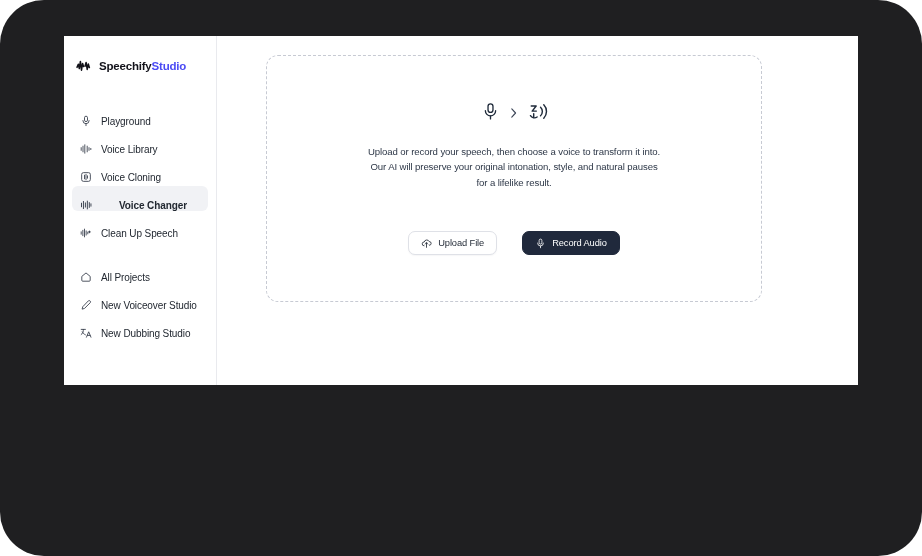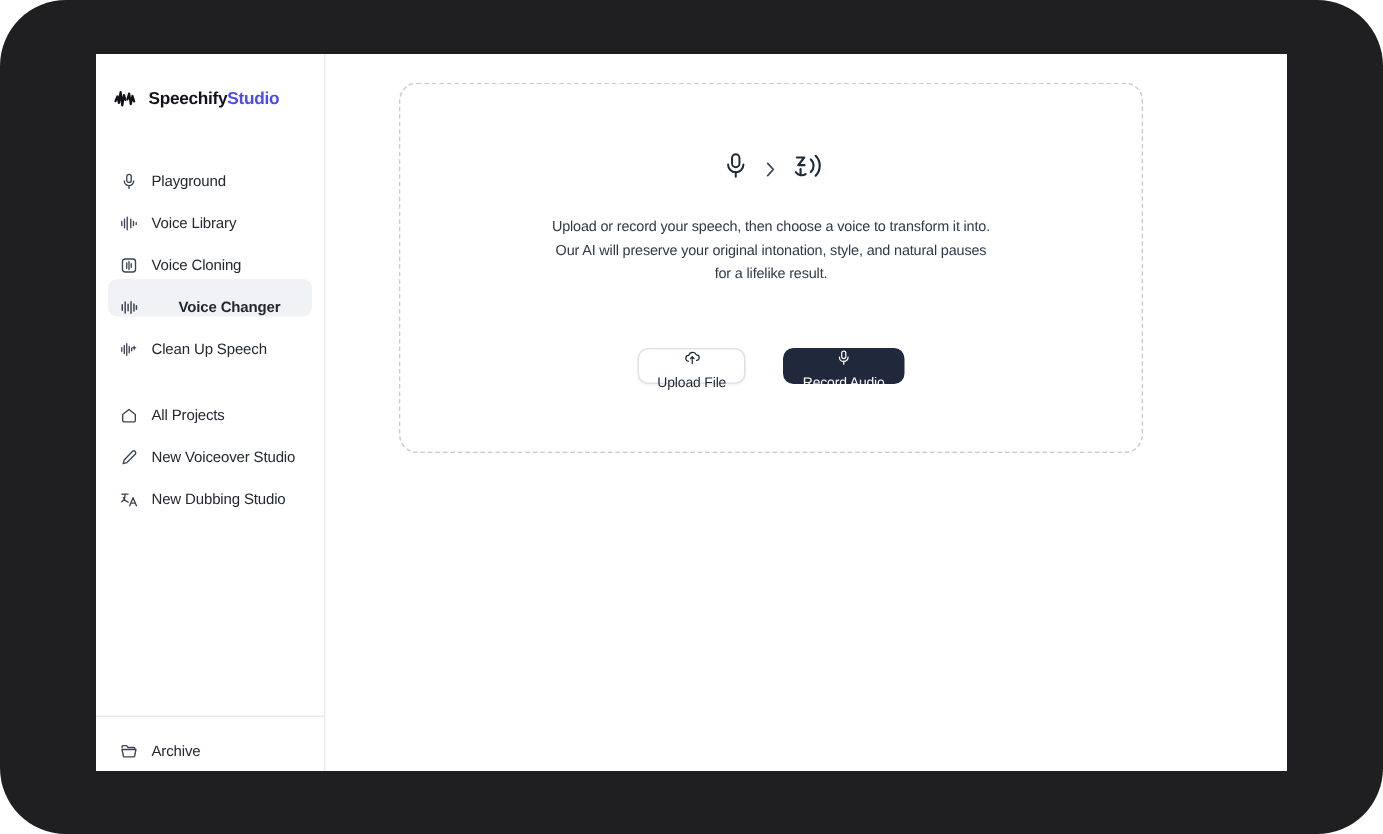--- a/index.html
+++ b/index.html
@@ -18,21 +18,21 @@
     left: 0; top: 0;
     width: 922px; height: 556px;
     background: #1f1f21;
     border-radius: 44px;
   }
 
   
   .app {
     position: absolute;
     left: 64px; top: 36px;
-    width: 794px; height: 478px;
+    width: 794px; height: 349px;
     background: #ffffff;
     display: flex;
     overflow: hidden;
   }
 
   
   .sidebar {
     width: 153px;
     height: 478px;
     background: #ffffff;
@@ -261,21 +261,20 @@
     display: flex;
     align-items: center;
     gap: 6px;
     height: 24px;
     padding: 0 12px;
     border-radius: 7px;
     font-size: 9.3px;
     cursor: pointer;
     white-space: nowrap;
     letter-spacing: -0.1px;
-    flex-direction: column;
   }
   .btn-outline {
     background: #ffffff;
     border: 1px solid #dfe1e7;
     color: #1f2733;
     box-shadow: 0 1px 1.5px rgba(16,24,40,0.04);
   }
   .btn-primary {
     background: #20293c;
     border: 1px solid #20293c;

